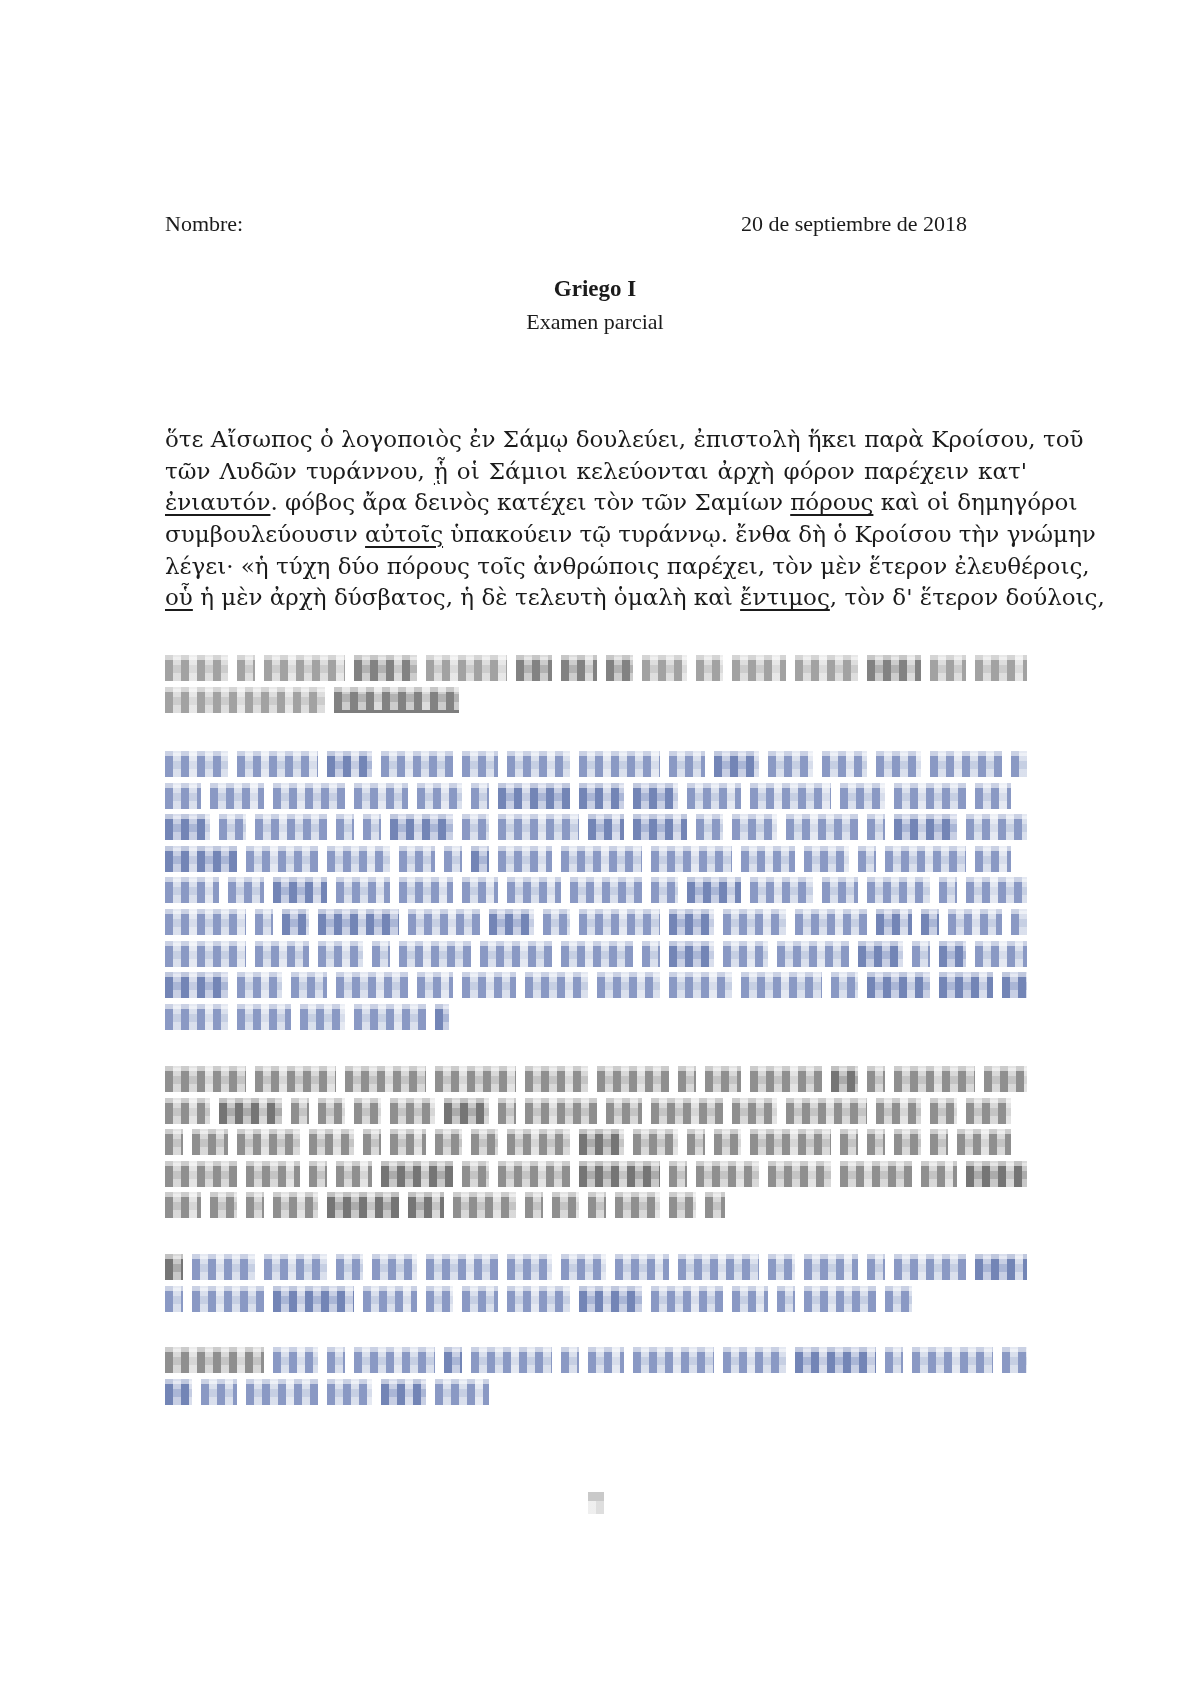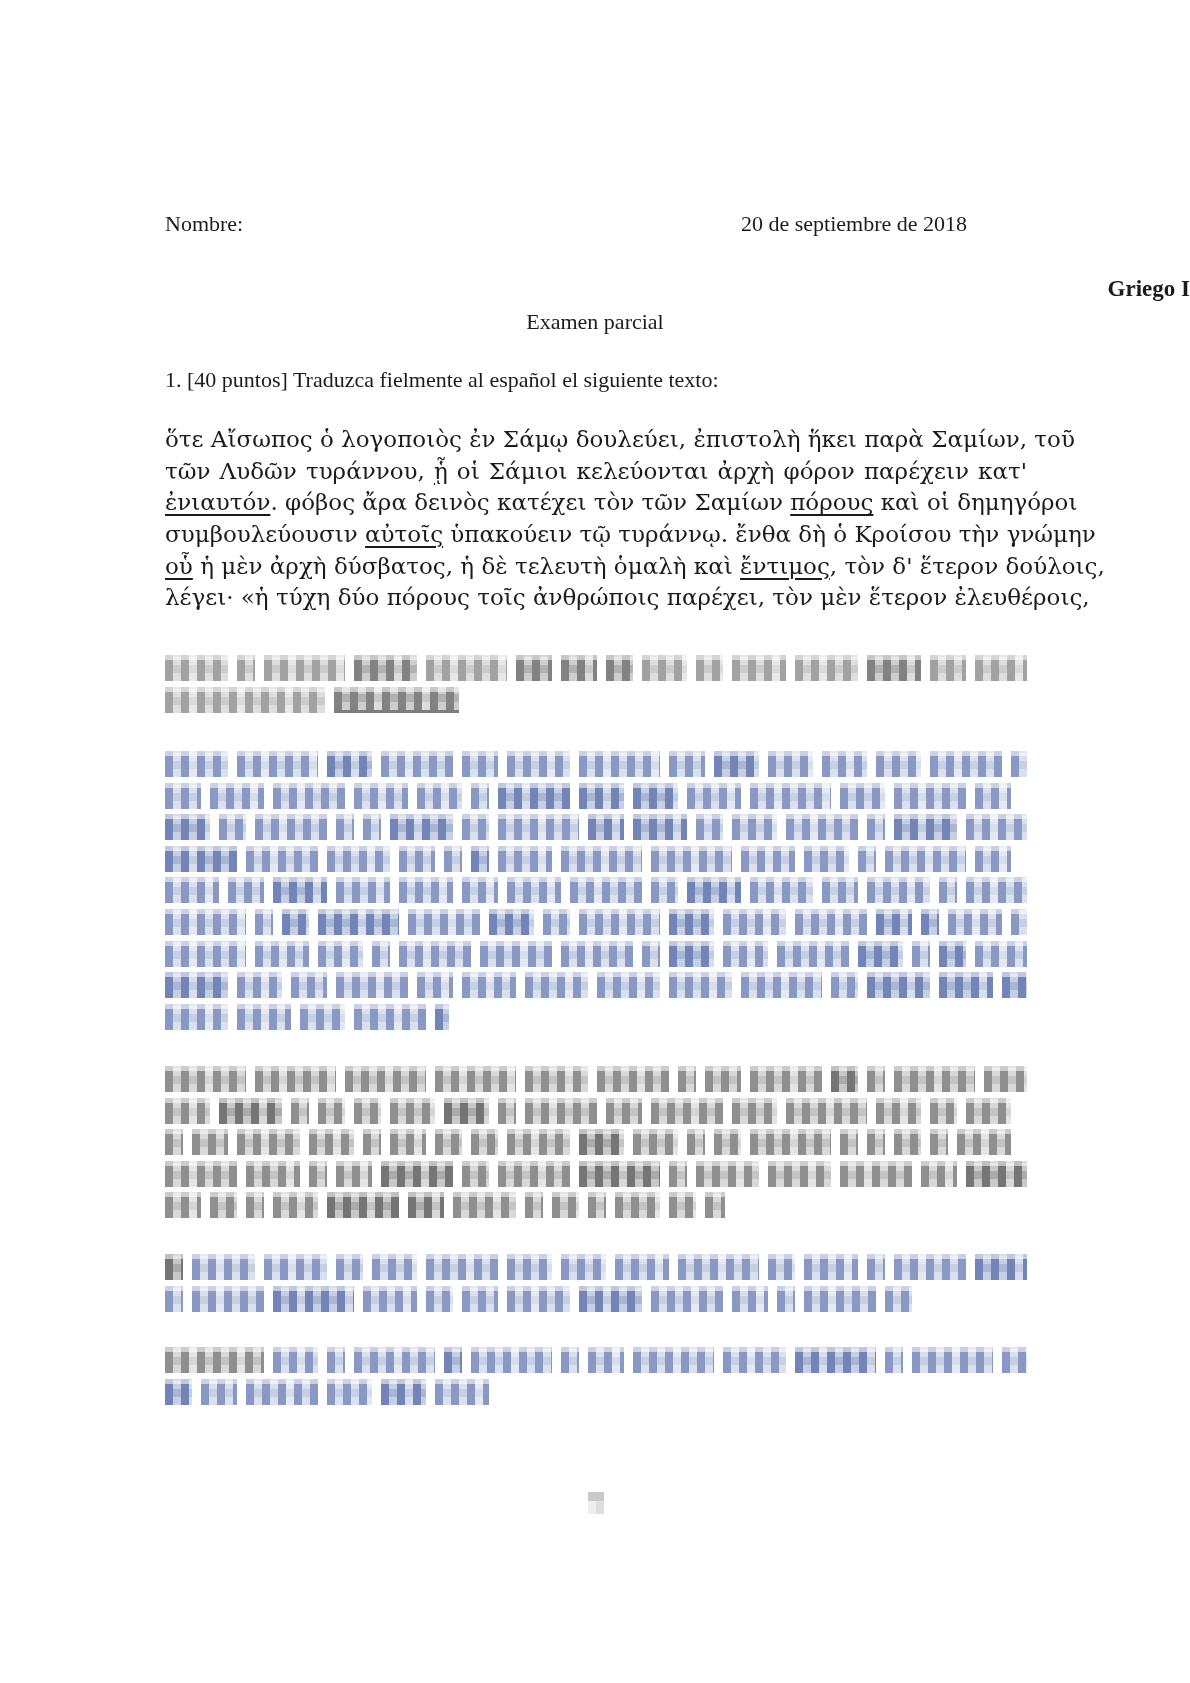--- a/index.html
+++ b/index.html
@@ -9,21 +9,21 @@
     margin:0 auto;
     background:#ffffff;
     overflow:hidden;
     font-family:"Liberation Serif","DejaVu Serif",serif;
     color:#1b1b1b;
   }
   .abs{position:absolute;}
   .latin{font-size:22px;line-height:28px;}
   .header-name{left:165px;top:210px;}
   .header-date{right:223px;top:210px;}
-  .title-row{left:0;top:276px;width:1190px;text-align:right;font-weight:700;font-size:23px;}
+  .title-row{left:0;top:276px;width:1190px;text-align:center;font-weight:700;font-size:23px;}
   .subtitle-row{left:0;top:309px;width:1190px;text-align:center;font-size:22px;}
   .q1-row{left:165px;top:366px;}
 
   
   .greek{left:165px;top:424px;width:862px;font-family:"DejaVu Serif","Liberation Serif",serif;font-size:23px;}
   .gl{height:31.7px;line-height:31.7px;text-align:justify;text-align-last:justify;white-space:nowrap;}
   .gl .u{text-decoration:underline;text-decoration-thickness:1.5px;text-underline-offset:4px;}
   .gl.half{position:relative;}
   .gl.half::after{
     content:"";position:absolute;left:-2px;right:-2px;top:17px;height:14px;opacity:.93;
@@ -66,29 +66,28 @@
 <body>
 
 <div class="page">
 
   <div class="abs latin header-name">Nombre:</div>
   <div class="abs latin header-date">20 de septiembre de 2018</div>
 
   <div class="abs title-row">Griego I</div>
   <div class="abs subtitle-row">Examen parcial</div>
 
-  <div class="abs latin q1-row">1. [40 puntos] Traduzca fielmente al español el siguiente texto:</div>
 
   <div class="abs greek" id="greek">
-      <div class="gl"><span>ὅτε Αἴσωπος ὁ λογοποιὸς ἐν Σάμῳ δουλεύει, ἐπιστολὴ ἥκει παρὰ Σαμίων, τοῦ</span></div>
+      <div class="gl"><span>ὅτε Αἴσωπος ὁ λογοποιὸς ἐν Σάμῳ δουλεύει, ἐπιστολὴ ἥκει παρὰ Κροίσου, τοῦ</span></div>
       <div class="gl"><span>τῶν Λυδῶν τυράννου, </span><span class="u">ᾗ</span><span> οἱ Σάμιοι κελεύονται ἀρχὴ φόρον παρέχειν κατ'</span></div>
       <div class="gl"><span class="u">ἐνιαυτόν</span><span>. φόβος ἄρα δεινὸς κατέχει τὸν τῶν Σαμίων </span><span class="u">πόρους</span><span> καὶ οἱ δημηγόροι</span></div>
       <div class="gl"><span>συμβουλεύουσιν </span><span class="u">αὐτοῖς</span><span> ὑπακούειν τῷ τυράννῳ. ἔνθα δὴ ὁ Κροίσου τὴν γνώμην</span></div>
+      <div class="gl"><span>λέγει· «ἡ τύχη δύο πόρους τοῖς ἀνθρώποις παρέχει, τὸν μὲν ἕτερον ἐλευθέροις,</span></div>
       <div class="gl"><span class="u">οὗ</span><span> ἡ μὲν ἀρχὴ δύσβατος, ἡ δὲ τελευτὴ ὁμαλὴ καὶ </span><span class="u">ἔντιμος</span><span>, τὸν δ' ἕτερον δούλοις,</span></div>
-      <div class="gl"><span>λέγει· «ἡ τύχη δύο πόρους τοῖς ἀνθρώποις παρέχει, τὸν μὲν ἕτερον ἐλευθέροις,</span></div>
     </div>
 
   <div class="abs rblock" style="top: 655px;">
       <div class="rrow"><span class="rw pal-gray" style="width: 63px; background-position: 0px 0px, 0px 0px, 0px 0px, 8px 0px;"></span><span class="rw pal-gray" style="width: 18px; background-position: 16px 0px, 0px 0px, 0px 0px, 0px 0px;"></span><span class="rw pal-gray" style="width: 81px; background-position: 16px 0px, 0px 0px, 0px 0px, 8px 0px;"></span><span class="rw pal-gray dk" style="width: 63px; background-position: 8px 0px, 0px 0px, 0px 0px, 0px 0px;"></span><span class="rw pal-gray" style="width: 81px; background-position: 16px 0px, 0px 0px, 0px 0px, 8px 0px;"></span><span class="rw pal-gray dk" style="width: 36px; background-position: 16px 0px, 0px 0px, 0px 0px, 0px 0px;"></span><span class="rw pal-gray dk" style="width: 36px; background-position: 8px 0px, 0px 0px, 0px 0px, 8px 0px;"></span><span class="rw pal-gray dk" style="width: 27px; background-position: 16px 0px, 0px 0px, 0px 0px, 0px 0px;"></span><span class="rw pal-gray" style="width: 45px; background-position: 0px 0px, 0px 0px, 0px 0px, 0px 0px;"></span><span class="rw pal-gray" style="width: 27px; background-position: 16px 0px, 0px 0px, 0px 0px, 8px 0px;"></span><span class="rw pal-gray" style="width: 54px; background-position: 8px 0px, 0px 0px, 0px 0px, 0px 0px;"></span><span class="rw pal-gray" style="width: 63px; background-position: 0px 0px, 0px 0px, 0px 0px, 8px 0px;"></span><span class="rw pal-gray dk" style="width: 54px; background-position: 16px 0px, 0px 0px, 0px 0px, 0px 0px;"></span><span class="rw pal-gray" style="width: 36px; background-position: 0px 0px, 0px 0px, 0px 0px, 0px 0px;"></span><span class="rw pal-gray" style="width: 52px; background-position: 16px 0px, 0px 0px, 0px 0px, 0px 0px;"></span></div>
       <div class="rrow"><span class="rw pal-gray" style="width: 160px; background-position: 8px 0px, 0px 0px, 0px 0px, 8px 0px;"></span><span class="rw pal-gray dk ul" style="width: 125px; background-position: 8px 0px, 0px 0px, 0px 0px, 0px 0px;"></span></div>
     </div>
   <div class="abs rblock" style="top: 751px;">
       <div class="rrow"><span class="rw pal-blue" style="width: 63px; background-position: 16px 0px, 0px 0px, 0px 0px, 8px 0px;"></span><span class="rw pal-blue" style="width: 81px; background-position: 16px 0px, 0px 0px, 0px 0px, 8px 0px;"></span><span class="rw pal-blue dk" style="width: 45px; background-position: 8px 0px, 0px 0px, 0px 0px, 8px 0px;"></span><span class="rw pal-blue" style="width: 72px; background-position: 16px 0px, 0px 0px, 0px 0px, 8px 0px;"></span><span class="rw pal-blue" style="width: 36px; background-position: 0px 0px, 0px 0px, 0px 0px, 0px 0px;"></span><span class="rw pal-blue" style="width: 63px; background-position: 8px 0px, 0px 0px, 0px 0px, 0px 0px;"></span><span class="rw pal-blue" style="width: 81px; background-position: 0px 0px, 0px 0px, 0px 0px, 8px 0px;"></span><span class="rw pal-blue" style="width: 36px; background-position: 0px 0px, 0px 0px, 0px 0px, 0px 0px;"></span><span class="rw pal-blue dk" style="width: 45px; background-position: 16px 0px, 0px 0px, 0px 0px, 0px 0px;"></span><span class="rw pal-blue" style="width: 45px; background-position: 0px 0px, 0px 0px, 0px 0px, 0px 0px;"></span><span class="rw pal-blue" style="width: 45px; background-position: 0px 0px, 0px 0px, 0px 0px, 8px 0px;"></span><span class="rw pal-blue" style="width: 45px; background-position: 0px 0px, 0px 0px, 0px 0px, 0px 0px;"></span><span class="rw pal-blue" style="width: 72px; background-position: 16px 0px, 0px 0px, 0px 0px, 8px 0px;"></span><span class="rw pal-blue" style="width: 16px; background-position: 16px 0px, 0px 0px, 0px 0px, 0px 0px;"></span></div>
       <div class="rrow"><span class="rw pal-blue" style="width: 36px; background-position: 16px 0px, 0px 0px, 0px 0px, 0px 0px;"></span><span class="rw pal-blue" style="width: 54px; background-position: 0px 0px, 0px 0px, 0px 0px, 0px 0px;"></span><span class="rw pal-blue" style="width: 72px; background-position: 8px 0px, 0px 0px, 0px 0px, 8px 0px;"></span><span class="rw pal-blue" style="width: 54px; background-position: 8px 0px, 0px 0px, 0px 0px, 8px 0px;"></span><span class="rw pal-blue" style="width: 45px; background-position: 16px 0px, 0px 0px, 0px 0px, 8px 0px;"></span><span class="rw pal-blue" style="width: 18px; background-position: 16px 0px, 0px 0px, 0px 0px, 0px 0px;"></span><span class="rw pal-blue dk" style="width: 72px; background-position: 8px 0px, 0px 0px, 0px 0px, 8px 0px;"></span><span class="rw pal-blue dk" style="width: 45px; background-position: 0px 0px, 0px 0px, 0px 0px, 8px 0px;"></span><span class="rw pal-blue dk" style="width: 45px; background-position: 16px 0px, 0px 0px, 0px 0px, 0px 0px;"></span><span class="rw pal-blue" style="width: 54px; background-position: 8px 0px, 0px 0px, 0px 0px, 0px 0px;"></span><span class="rw pal-blue" style="width: 81px; background-position: 8px 0px, 0px 0px, 0px 0px, 8px 0px;"></span><span class="rw pal-blue" style="width: 45px; background-position: 16px 0px, 0px 0px, 0px 0px, 0px 0px;"></span><span class="rw pal-blue" style="width: 72px; background-position: 16px 0px, 0px 0px, 0px 0px, 8px 0px;"></span><span class="rw pal-blue" style="width: 36px; background-position: 16px 0px, 0px 0px, 0px 0px, 8px 0px;"></span></div>
       <div class="rrow"><span class="rw pal-blue dk" style="width: 45px; background-position: 16px 0px, 0px 0px, 0px 0px, 0px 0px;"></span><span class="rw pal-blue" style="width: 27px; background-position: 8px 0px, 0px 0px, 0px 0px, 0px 0px;"></span><span class="rw pal-blue" style="width: 72px; background-position: 0px 0px, 0px 0px, 0px 0px, 8px 0px;"></span><span class="rw pal-blue" style="width: 18px; background-position: 16px 0px, 0px 0px, 0px 0px, 0px 0px;"></span><span class="rw pal-blue" style="width: 18px; background-position: 8px 0px, 0px 0px, 0px 0px, 0px 0px;"></span><span class="rw pal-blue dk" style="width: 63px; background-position: 16px 0px, 0px 0px, 0px 0px, 8px 0px;"></span><span class="rw pal-blue" style="width: 27px; background-position: 0px 0px, 0px 0px, 0px 0px, 0px 0px;"></span><span class="rw pal-blue" style="width: 81px; background-position: 16px 0px, 0px 0px, 0px 0px, 0px 0px;"></span><span class="rw pal-blue dk" style="width: 36px; background-position: 0px 0px, 0px 0px, 0px 0px, 8px 0px;"></span><span class="rw pal-blue dk" style="width: 54px; background-position: 0px 0px, 0px 0px, 0px 0px, 0px 0px;"></span><span class="rw pal-blue" style="width: 27px; background-position: 8px 0px, 0px 0px, 0px 0px, 0px 0px;"></span><span class="rw pal-blue" style="width: 45px; background-position: 8px 0px, 0px 0px, 0px 0px, 0px 0px;"></span><span class="rw pal-blue" style="width: 72px; background-position: 8px 0px, 0px 0px, 0px 0px, 8px 0px;"></span><span class="rw pal-blue" style="width: 18px; background-position: 16px 0px, 0px 0px, 0px 0px, 8px 0px;"></span><span class="rw pal-blue dk" style="width: 63px; background-position: 16px 0px, 0px 0px, 0px 0px, 8px 0px;"></span><span class="rw pal-blue" style="width: 61px; background-position: 16px 0px, 0px 0px, 0px 0px, 8px 0px;"></span></div>

